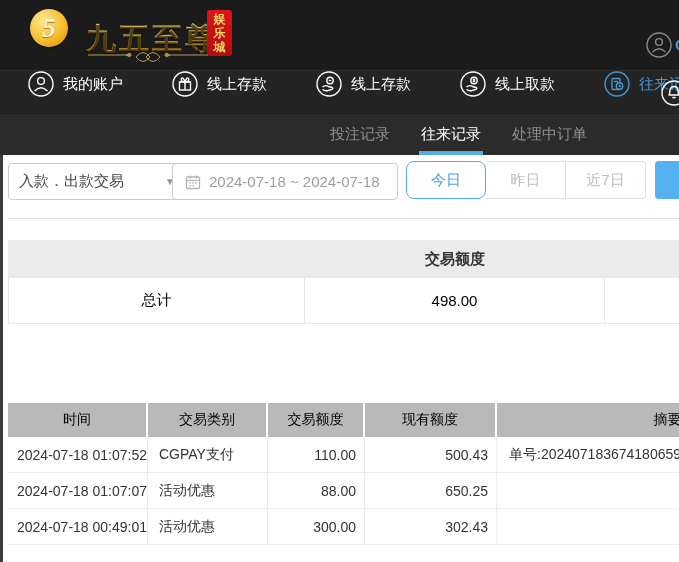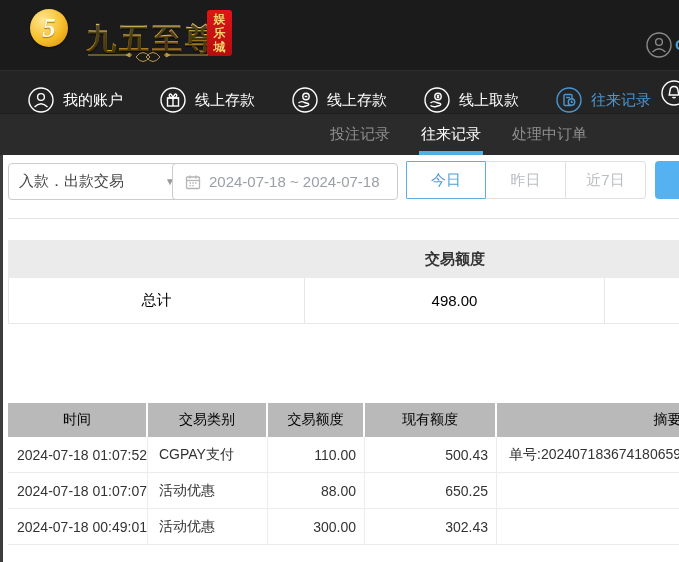--- a/index.html
+++ b/index.html
@@ -19,21 +19,21 @@
   }
   .logo-badge { position:absolute; left:207px; top:10px; width:25px; height:46px; border-radius:3px;
     background:linear-gradient(#e01418,#b30d10); display:flex; flex-direction:column; align-items:center; justify-content:center; }
   .logo-badge span { color:#f8d568; font-size:12px; line-height:14px; font-weight:bold; }
   .logo-flourish { position:absolute; left:88px; top:48px; }
   .avatar-wrap { position:absolute; left:646px; top:32px; width:26px; height:26px; }
   .username { position:absolute; left:675px; top:36px; color:#4a9fd8; font-size:15px; font-weight:bold; }
 
   
   .main-nav { position:absolute; top:70px; left:0; width:679px; height:43px; background:#242424; border-top:1px solid #2e2e2e;
-    display:flex; align-items:flex-end; padding-left:28px; }
+    display:flex; align-items:flex-start; padding-left:28px;gap:12px; }
   .nav-item { display:flex; align-items:center; gap:9px; margin-right:37px; color:#fff; font-size:15px; cursor:pointer; white-space:nowrap; }
   .nav-item.active { color:#4a96d2; }
   .nav-icon { width:26px; height:26px; flex:0 0 auto; }
   .nav-bell { position:absolute; left:661px; top:9px; width:26px; height:26px; }
 
   
   .sub-nav { position:absolute; top:113px; left:0; width:679px; height:42px; background:#2b2b2b; border-top:1px solid #1f1f1f;
     display:flex; align-items:stretch; padding-left:330px; gap:31px; }
   .tab { display:flex; align-items:center; color:#8f8f8f; font-size:15px; position:relative; cursor:pointer; white-space:nowrap; }
   .tab.active { color:#ffffff; }
@@ -45,21 +45,21 @@
   .type-select { position:absolute; left:8px; top:163px; width:178px; height:37px; border:1px solid #ccc; border-radius:4px;
     display:flex; align-items:center; padding:0 10px; font-size:15px; color:#444; cursor:pointer; background:#fff; }
   .type-select .caret { margin-left:auto; color:#999; font-size:10px; }
   .date-box { position:absolute; left:172px; top:163px; width:226px; height:37px; border:1px solid #ccc; border-radius:4px;
     display:flex; align-items:center; gap:8px; padding:0 12px; font-size:15px; color:#9aa0a6; cursor:pointer; background:#fff; }
   .quick-group { position:absolute; left:406px; top:161px; height:38px; display:flex; }
   .quick-btn { width:80px; height:38px; background:#fff; border:1px solid #e0e0e0; border-left-width:0;
     color:#b9bdc2; font-size:15px; display:flex; align-items:center; justify-content:center; cursor:pointer; }
   .quick-btn:first-child { border-left-width:1px; border-radius:4px 0 0 4px; }
   .quick-btn:last-child { border-radius:0 4px 4px 0; }
-  .quick-btn.active { border:1px solid #5fade0; color:#4aa0d8; border-radius:1px; }
+  .quick-btn.active { border:1px solid #5fade0; color:#4aa0d8; border-radius:8px; }
   .search-btn { position:absolute; left:655px; top:161px; width:70px; height:38px; background:#55b1ef; border:none; border-radius:4px;
     display:flex; align-items:center; padding-left:24px; cursor:pointer; }
   .filter-divider { position:absolute; left:8px; top:218px; width:671px; height:1px; background:#e3e3e3; }
 
   
   .summary-header { position:absolute; left:8px; top:240px; width:671px; height:38px; background:#ebebeb;
     display:grid; grid-template-columns:297px 300px 1fr; align-items:center; }
   .summary-header div { text-align:center; font-size:15px; font-weight:bold; color:#333; }
   .summary-row { position:absolute; left:8px; top:278px; width:830px; height:46px; background:#fff;
     display:grid; grid-template-columns:297px 300px 374px; border-bottom:1px solid #e8e8e8; }

